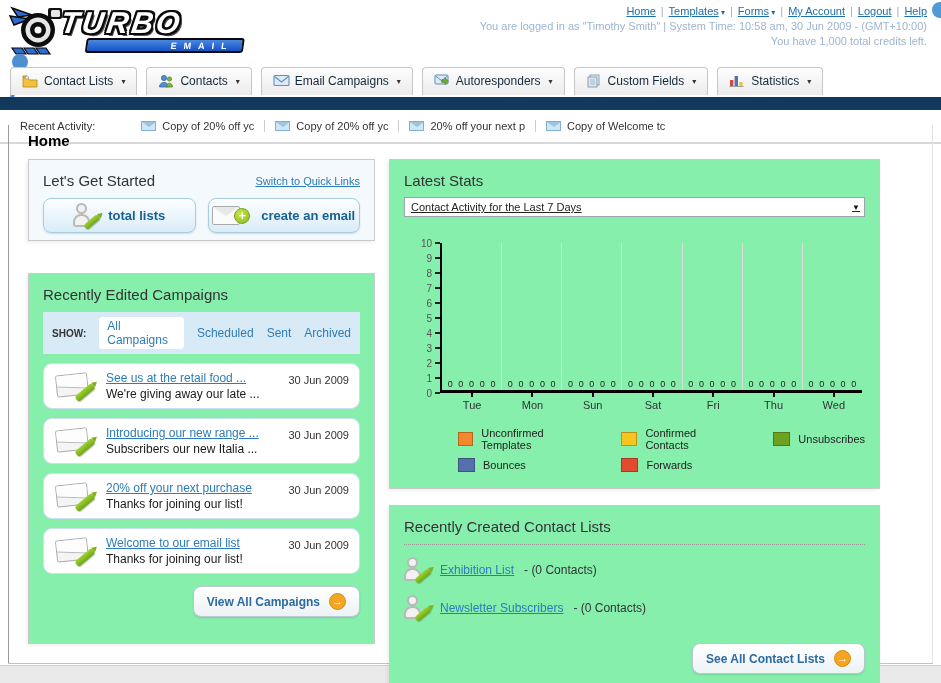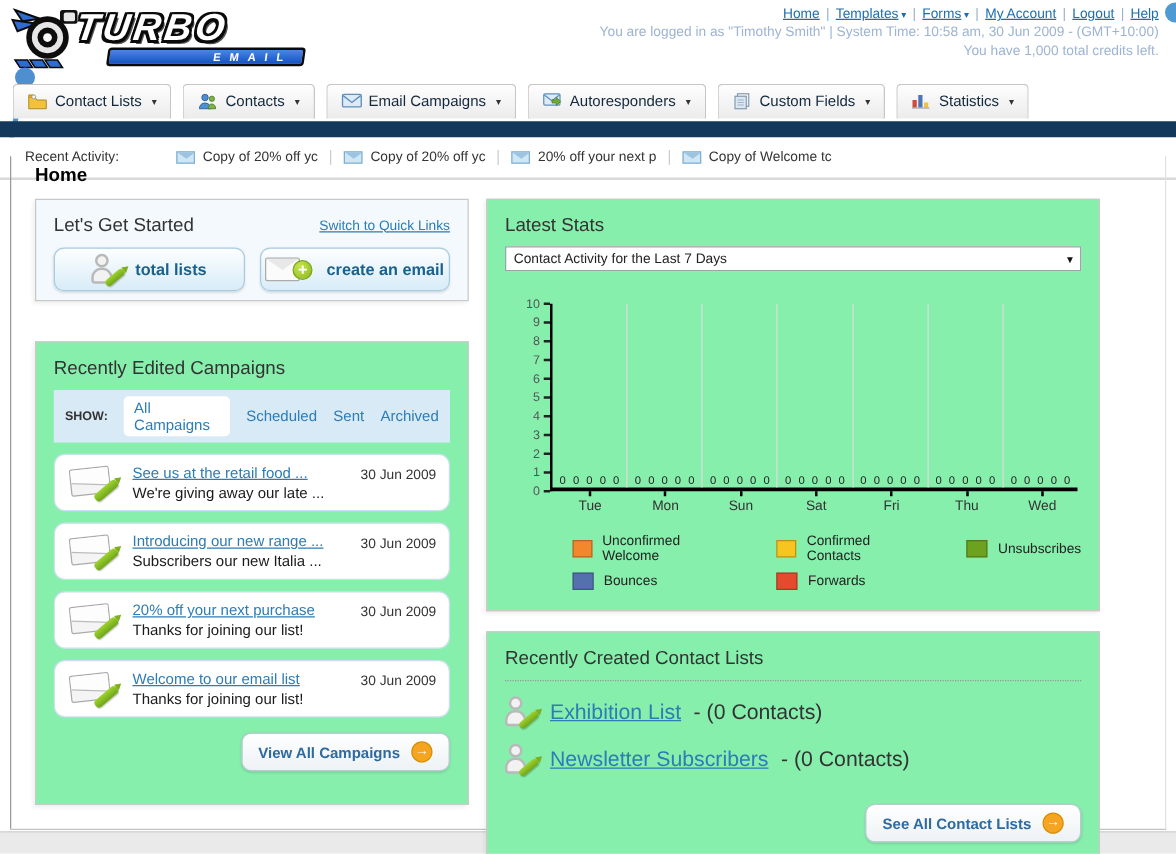--- a/index.html
+++ b/index.html
@@ -140,21 +140,21 @@
     border:1px solid #aaa; border-radius:2px; }
   .env-plus .env2::before { content:""; position:absolute; left:0; top:0; border-left:13px solid transparent;
     border-right:13px solid transparent; border-top:9px solid #e8e8e8; }
   .env-plus .plus { position:absolute; right:2px; top:5px; width:16px; height:16px; border-radius:50%;
     background:radial-gradient(circle at 35% 30%, #c6e54a, #8db822); border:1px solid #7aa318;
     color:#fff; font-size:13px; font-weight:bold; line-height:14px; text-align:center; }
 
   
   .stats-select {
     margin-top:8px; height:20px; border:1px solid #9aa4ad; background:#fff; display:flex;
-    align-items:center; justify-content:space-between; padding:0 4px 0 6px; font-size:11px; color:#222; cursor:pointer;
+    align-items:center; justify-content:space-between; padding:0 4px 0 6px; font-size:11px; color:#222; cursor:pointer;text-decoration:underline;
   }
   .stats-select .arrow { font-size:8px; color:#111; }
   .chart-wrap { margin-top:26px; padding-left:8px; }
   .chart-flex { display:flex; }
   .yaxis { position:relative; width:28px; height:150px; flex:0 0 28px; }
   .ylab { position:absolute; right:8px; font-size:10px; color:#555; width:20px; text-align:right; }
   .ytick { position:absolute; right:0; width:5px; height:2px; background:#222; }
   .plot { position:relative; width:422px; height:150px; border-left:2px solid #000; border-bottom:3px solid #000; }
   .plot-groups { display:flex; height:100%; }
   .pgroup { flex:1; position:relative; }
@@ -165,21 +165,21 @@
   .xlab { flex:1; position:relative; text-align:center; font-size:11px; color:#333; padding-top:6px; }
   .xlab .stub { position:absolute; left:50%; top:0; width:2px; height:4px; background:#000; transform:translateX(-50%); }
 
   .legend { margin:16px 0 4px 46px; display:grid; grid-template-columns:auto auto auto; column-gap:38px; row-gap:7px; }
   .leg-item { display:flex; align-items:center; gap:8px; font-size:11px; color:#222; }
   .leg-swatch { width:17px; height:14px; border:1px solid rgba(0,0,0,0.25); }
 
   
   .lists-panel { margin-top:16px; padding-bottom:14px; }
   .dotted { border-top:1px dotted #999; margin-top:9px; }
-  .list-item { display:flex; align-items:center; gap:10px; margin-top:12px; font-size:17px; color:#333;text-align:center; }
+  .list-item { display:flex; align-items:center; gap:10px; margin-top:12px; font-size:12px; color:#333;text-align:center; }
   .list-link { color:#2d7cb5; text-decoration:underline; cursor:pointer; }
   .see-all-row { margin-top:22px; text-align:right; }
 
   
   .ticon { width:16px; height:14px; display:inline-block; position:relative; }
 </style>
 </head>
 <body>
 
 <div class="topbar">
@@ -507,21 +507,21 @@
               <div class="xlab">Mon<span class="stub"></span></div>
               <div class="xlab">Sun<span class="stub"></span></div>
               <div class="xlab">Sat<span class="stub"></span></div>
               <div class="xlab">Fri<span class="stub"></span></div>
               <div class="xlab">Thu<span class="stub"></span></div>
               <div class="xlab">Wed<span class="stub"></span></div>
             </div>
           <div class="legend" id="chartLegend">
               <span class="leg-item">
                 <span class="leg-swatch" style="background: rgb(242, 136, 43);"></span>
-                <span>Unconfirmed Welcome</span>
+                <span>Unconfirmed Templates</span>
               </span>
               <span class="leg-item">
                 <span class="leg-swatch" style="background: rgb(246, 197, 31);"></span>
                 <span>Confirmed Contacts</span>
               </span>
               <span class="leg-item">
                 <span class="leg-swatch" style="background: rgb(108, 162, 31);"></span>
                 <span>Unsubscribes</span>
               </span>
               <span class="leg-item">

